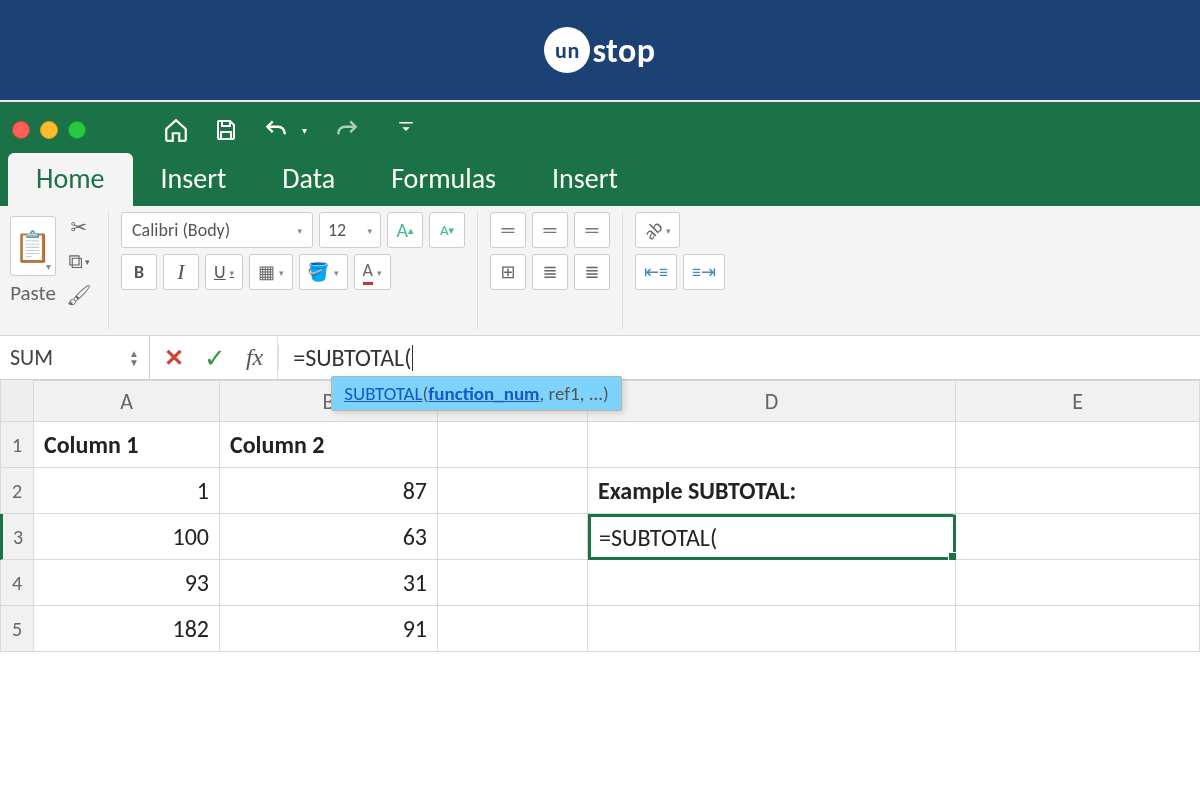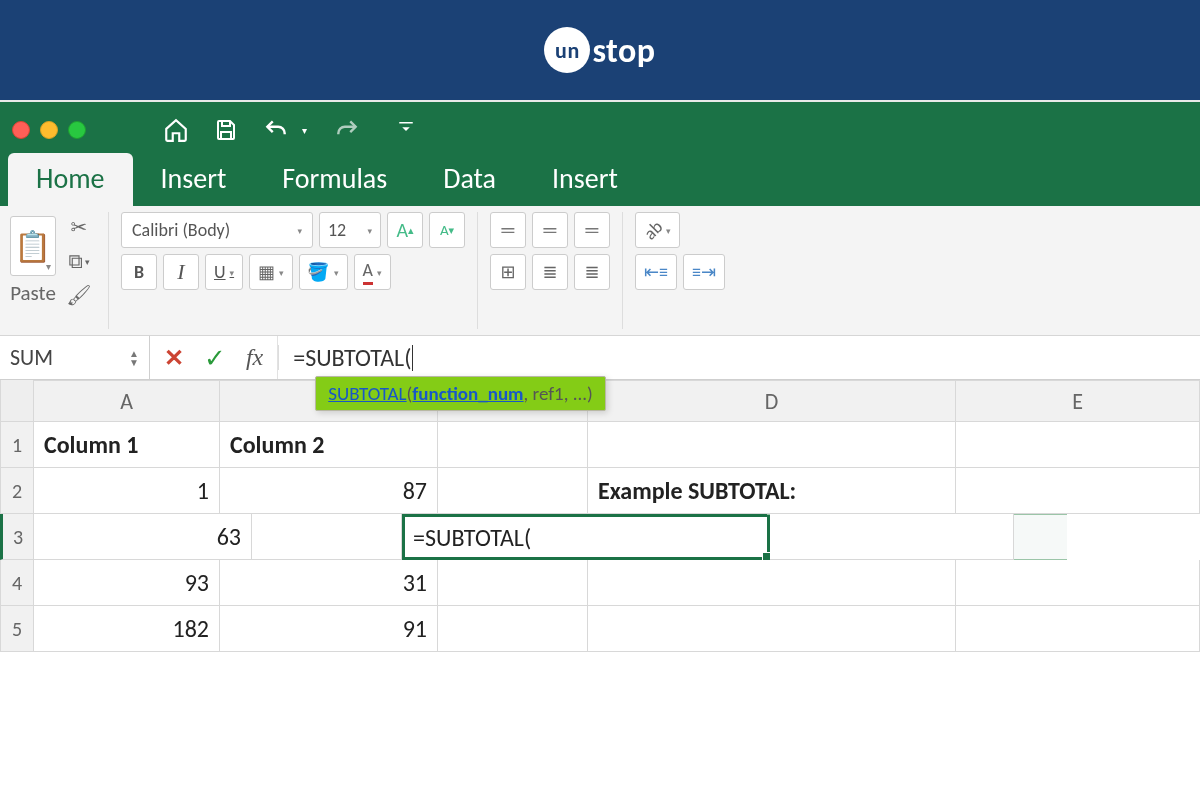--- a/index.html
+++ b/index.html
@@ -51,21 +51,21 @@
 .fbar { height: 44px; border-bottom: 1px solid #cfcfcf; display: flex; align-items: center; background: #fff; }
 .namebox { width: 150px; height: 100%; border-right: 1px solid #cfcfcf; display: flex; align-items: center; justify-content: space-between; padding: 0 10px; font-size: 22px; color: #444; }
 .namebox .spin { display: flex; flex-direction: column; font-size: 10px; line-height: 9px; color: #777; }
 .fctrl { display: flex; align-items: center; height: 100%; padding: 0 14px; gap: 20px; border-right: 1px solid #e2e2e2; }
 .fx-x { color: #c43; font-size: 24px; font-weight: 700; }
 .fx-chk { color: #2a9a3a; font-size: 26px; }
 .fx-lbl { font-style: italic; font-family: "Times New Roman", serif; font-size: 24px; color: #555; }
 .finput { flex: 1; height: 100%; padding: 0 14px; font-size: 24px; color: #333; display: flex; align-items: center; position: relative; }
 .cursor { display: inline-block; width: 1px; height: 26px; background: #333; margin-left: 1px; animation: blink 1s step-end infinite; }
 @keyframes blink { 50% { opacity: 0; } }
-.tooltip { position: absolute; top: 40px; left: 36px; background: #84cc16; border: 1px solid #b8b8a4; border-radius: 2px; padding: 5px 12px; font-size: 19px; color: #555; box-shadow: 2px 2px 6px rgba(0,0,0,.15); white-space: nowrap; z-index: 10; }
+.tooltip { position: absolute; top: 40px; left: 52px; background: #7dd3fc; border: 1px solid #b8b8a4; border-radius: 2px; padding: 5px 12px; font-size: 19px; color: #555; box-shadow: 2px 2px 6px rgba(0,0,0,.15); white-space: nowrap; z-index: 10; }
 .tooltip .fn { color: #1857c7; text-decoration: underline; }
 .tooltip .arg1 { color: #1857c7; font-weight: 700; text-decoration: underline; }
 
 
 .grid { display: flex; }
 .rowhdrs { width: 34px; }
 .rowhdrs .rh { height: 46px; border: 1px solid #d8d8d8; border-top: none; background: #f1f1f1; color: #666; font-size: 20px; display: flex; align-items: center; justify-content: center; }
 .rowhdrs .rh.corner { background: #eee; height: 42px; }
 .cols { flex: 1; }
 .colhdrs { display: flex; height: 42px; }
@@ -127,22 +127,22 @@
     <svg width="18" height="18" viewBox="0 0 24 24" fill="#fff">
         <rect x="3" y="4" width="18" height="2"></rect>
         <path d="M7 11l5 5 5-5z"></path>
       </svg>
   </div>
 </div>
 
 <div class="tabstrip">
   <div class="tab active">Home</div>
   <div class="tab">Insert</div>
+  <div class="tab">Data</div>
   <div class="tab">Formulas</div>
-  <div class="tab">Data</div>
   <div class="tab">Insert</div>
 </div>
 
 <div class="ribbon">
 
   <div class="rgroup">
     <div class="rrow">
       <div>
         <div class="paste-big">
           📋<span class="paste-caret">▾</span>
@@ -273,20 +273,21 @@
 
     <div class="gridrow">
       <div class="cell right w-a">1</div>
       <div class="cell right w-b">87</div>
       <div class="cell w-c"></div>
       <div class="cell label w-d">Example SUBTOTAL:</div>
       <div class="cell w-e"></div>
     </div>
 
     <div class="gridrow">
+      <div class="cell right w-a">100</div>
       <div class="cell right w-b">63</div>
       <div class="cell w-c"></div>
       <div class="cell active w-d">
         <span>=SUBTOTAL(</span>
         <div class="ghostfill"></div>
       </div>
       <div class="cell w-e"></div>
     </div>
 
     <div class="gridrow">

